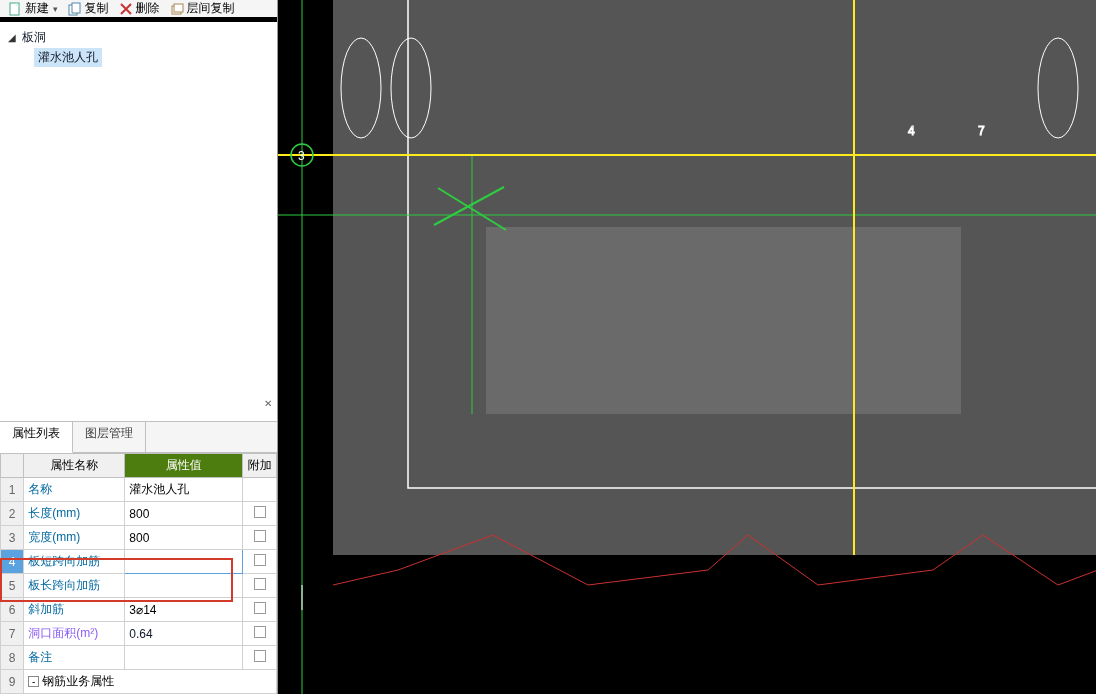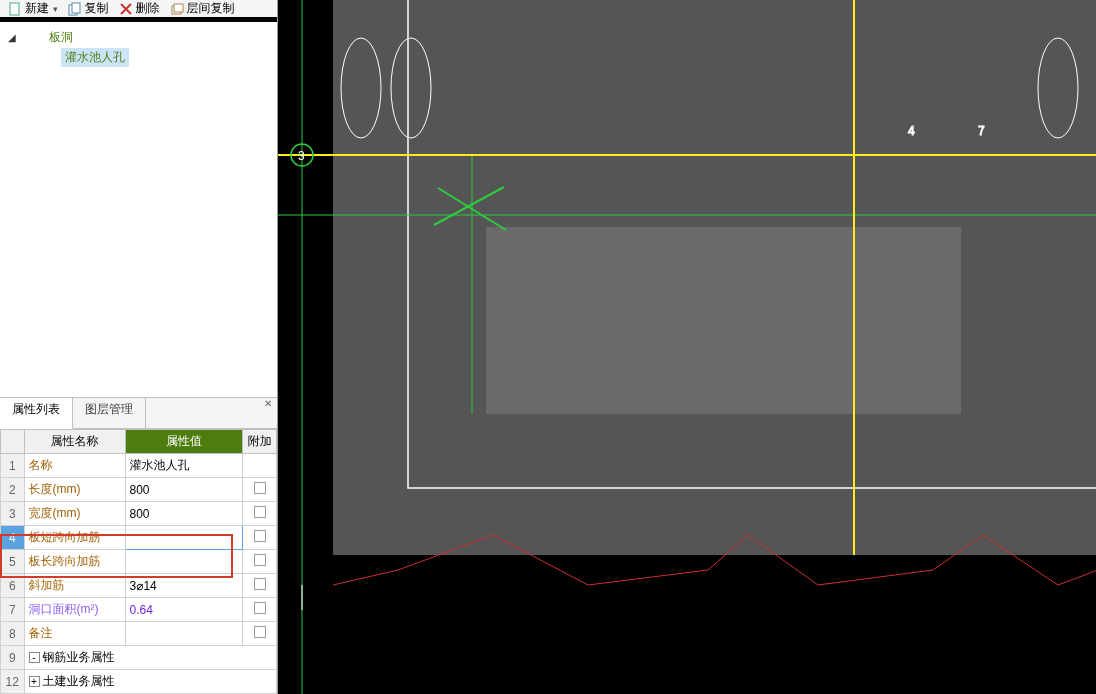--- a/index.html
+++ b/index.html
@@ -12,43 +12,43 @@
 .tb-icon { width: 14px; height: 14px; display: inline-block; }
 .tb-dropdown { font-size: 9px; color: #555; margin-left: 1px; }
 
 .search-bar { height: 22px; border-bottom: 1px solid #c0c0c0; display: flex; align-items: center; padding: 0 6px; }
 .search-input { flex: 1; border: none; outline: none; color: #888; background: transparent; }
 .search-icon-wrap { width: 16px; text-align: center; color: #4a90d9; cursor: pointer; }
 
 .tree-panel { flex: 1; padding: 6px 8px; overflow: auto; }
 .tree-node { display: flex; align-items: center; gap: 4px; padding: 1px 0; cursor: pointer; }
 .tree-arrow { font-size: 10px; color: #333; width: 10px; }
-.tree-label { color: #4d7c0f; margin-left: 27px; }
+.tree-label { color: #0f172a; }
 .tree-child { margin-left: 26px; }
 .tree-selected { background: #cce4f7; padding: 1px 4px; }
 
 .close-btn { position: absolute; top: 398px; left: 264px; font-size: 10px; color: #666; cursor: pointer; }
 
 .tabs { height: 32px; border-top: 1px solid #c0c0c0; border-bottom: 1px solid #c0c0c0; display: flex; background: #f5f5f5; }
 .tab { padding: 3px 12px; border-right: 1px solid #c0c0c0; cursor: pointer; }
 .tab.active { background: #fff; border-bottom: 1px solid #fff; margin-bottom: -1px; }
 .tab.inactive { color: #404040; }
 
 .props-table { flex: 0 0 auto; overflow: auto; }
 .props-table table { border-collapse: collapse; width: 100%; }
 .props-table th { background: #f0f0f0; border: 1px solid #c0c0c0; padding: 3px 4px; font-weight: normal; text-align: center; }
 .props-table th.sel { background: #4d7c0f; color: #fff; }
 .props-table td { border: 1px solid #d0d0d0; padding: 3px 4px; height: 21px; }
 .props-table td.rownum { background: #f0f0f0; text-align: center; color: #666; width: 22px; }
 .props-table td.rownum.sel-row { background: #5aa3e0; color: #fff; }
-.props-table td.pname { color: #a16207; width: 96px; }
+.props-table td.pname { color: #0369a1; width: 96px; }
 .props-table td.pname.black { color: #000000; }
 .props-table td.pname.gray { color: #8b5cf6; }
 .props-table td.pval { width: 112px; }
-.props-table td.pval.gray { color: #6d28d9; }
+.props-table td.pval.gray { color: #0f172a; }
 .props-table td.addl { width: 32px; text-align: center; }
 .chk { width: 12px; height: 12px; border: 1px solid #999; display: inline-block; }
 .props-table tr.selrow td.pval { background: #fff; border: 1px solid #5aa3e0; }
 .hl-box { position: absolute; border: 2px solid #d43a2a; pointer-events: none; left: 0px; top: 538px; width: 233px; height: 44px; }
 .expand-icon { display: inline-block; width: 11px; height: 11px; border: 1px solid #888; text-align: center; line-height: 9px; font-size: 10px; margin-right: 3px; }
 
 .canvas { flex: 1; height: 694px; position: relative; background: #000; overflow: hidden; }
 .canvas svg { position: absolute; top: 0; left: 0; }
 </style>
 </head>
@@ -168,24 +168,20 @@
           <tr>
             <td class="rownum">8</td>
             <td class="pname"><span>备注</span></td>
             <td class="pval"></td>
             <td class="addl"><span class="chk"></span></td>
           </tr>
           <tr>
             <td class="rownum">9</td>
             <td class="pname black" colspan="3"><span class="expand-icon">-</span><span>钢筋业务属性</span></td>
           </tr>
-          <tr>
-            <td class="rownum">12</td>
-            <td class="pname black" colspan="3"><span class="expand-icon">+</span><span>土建业务属性</span></td>
-          </tr>
         </tbody>
     </table>
     <div class="hl-box" style="top:105px;"></div>
   </div>
 </div>
 
 <div class="canvas">
   <svg width="820" height="694">
 
     <rect x="55" y="0" width="765" height="555" fill="#555"></rect>

